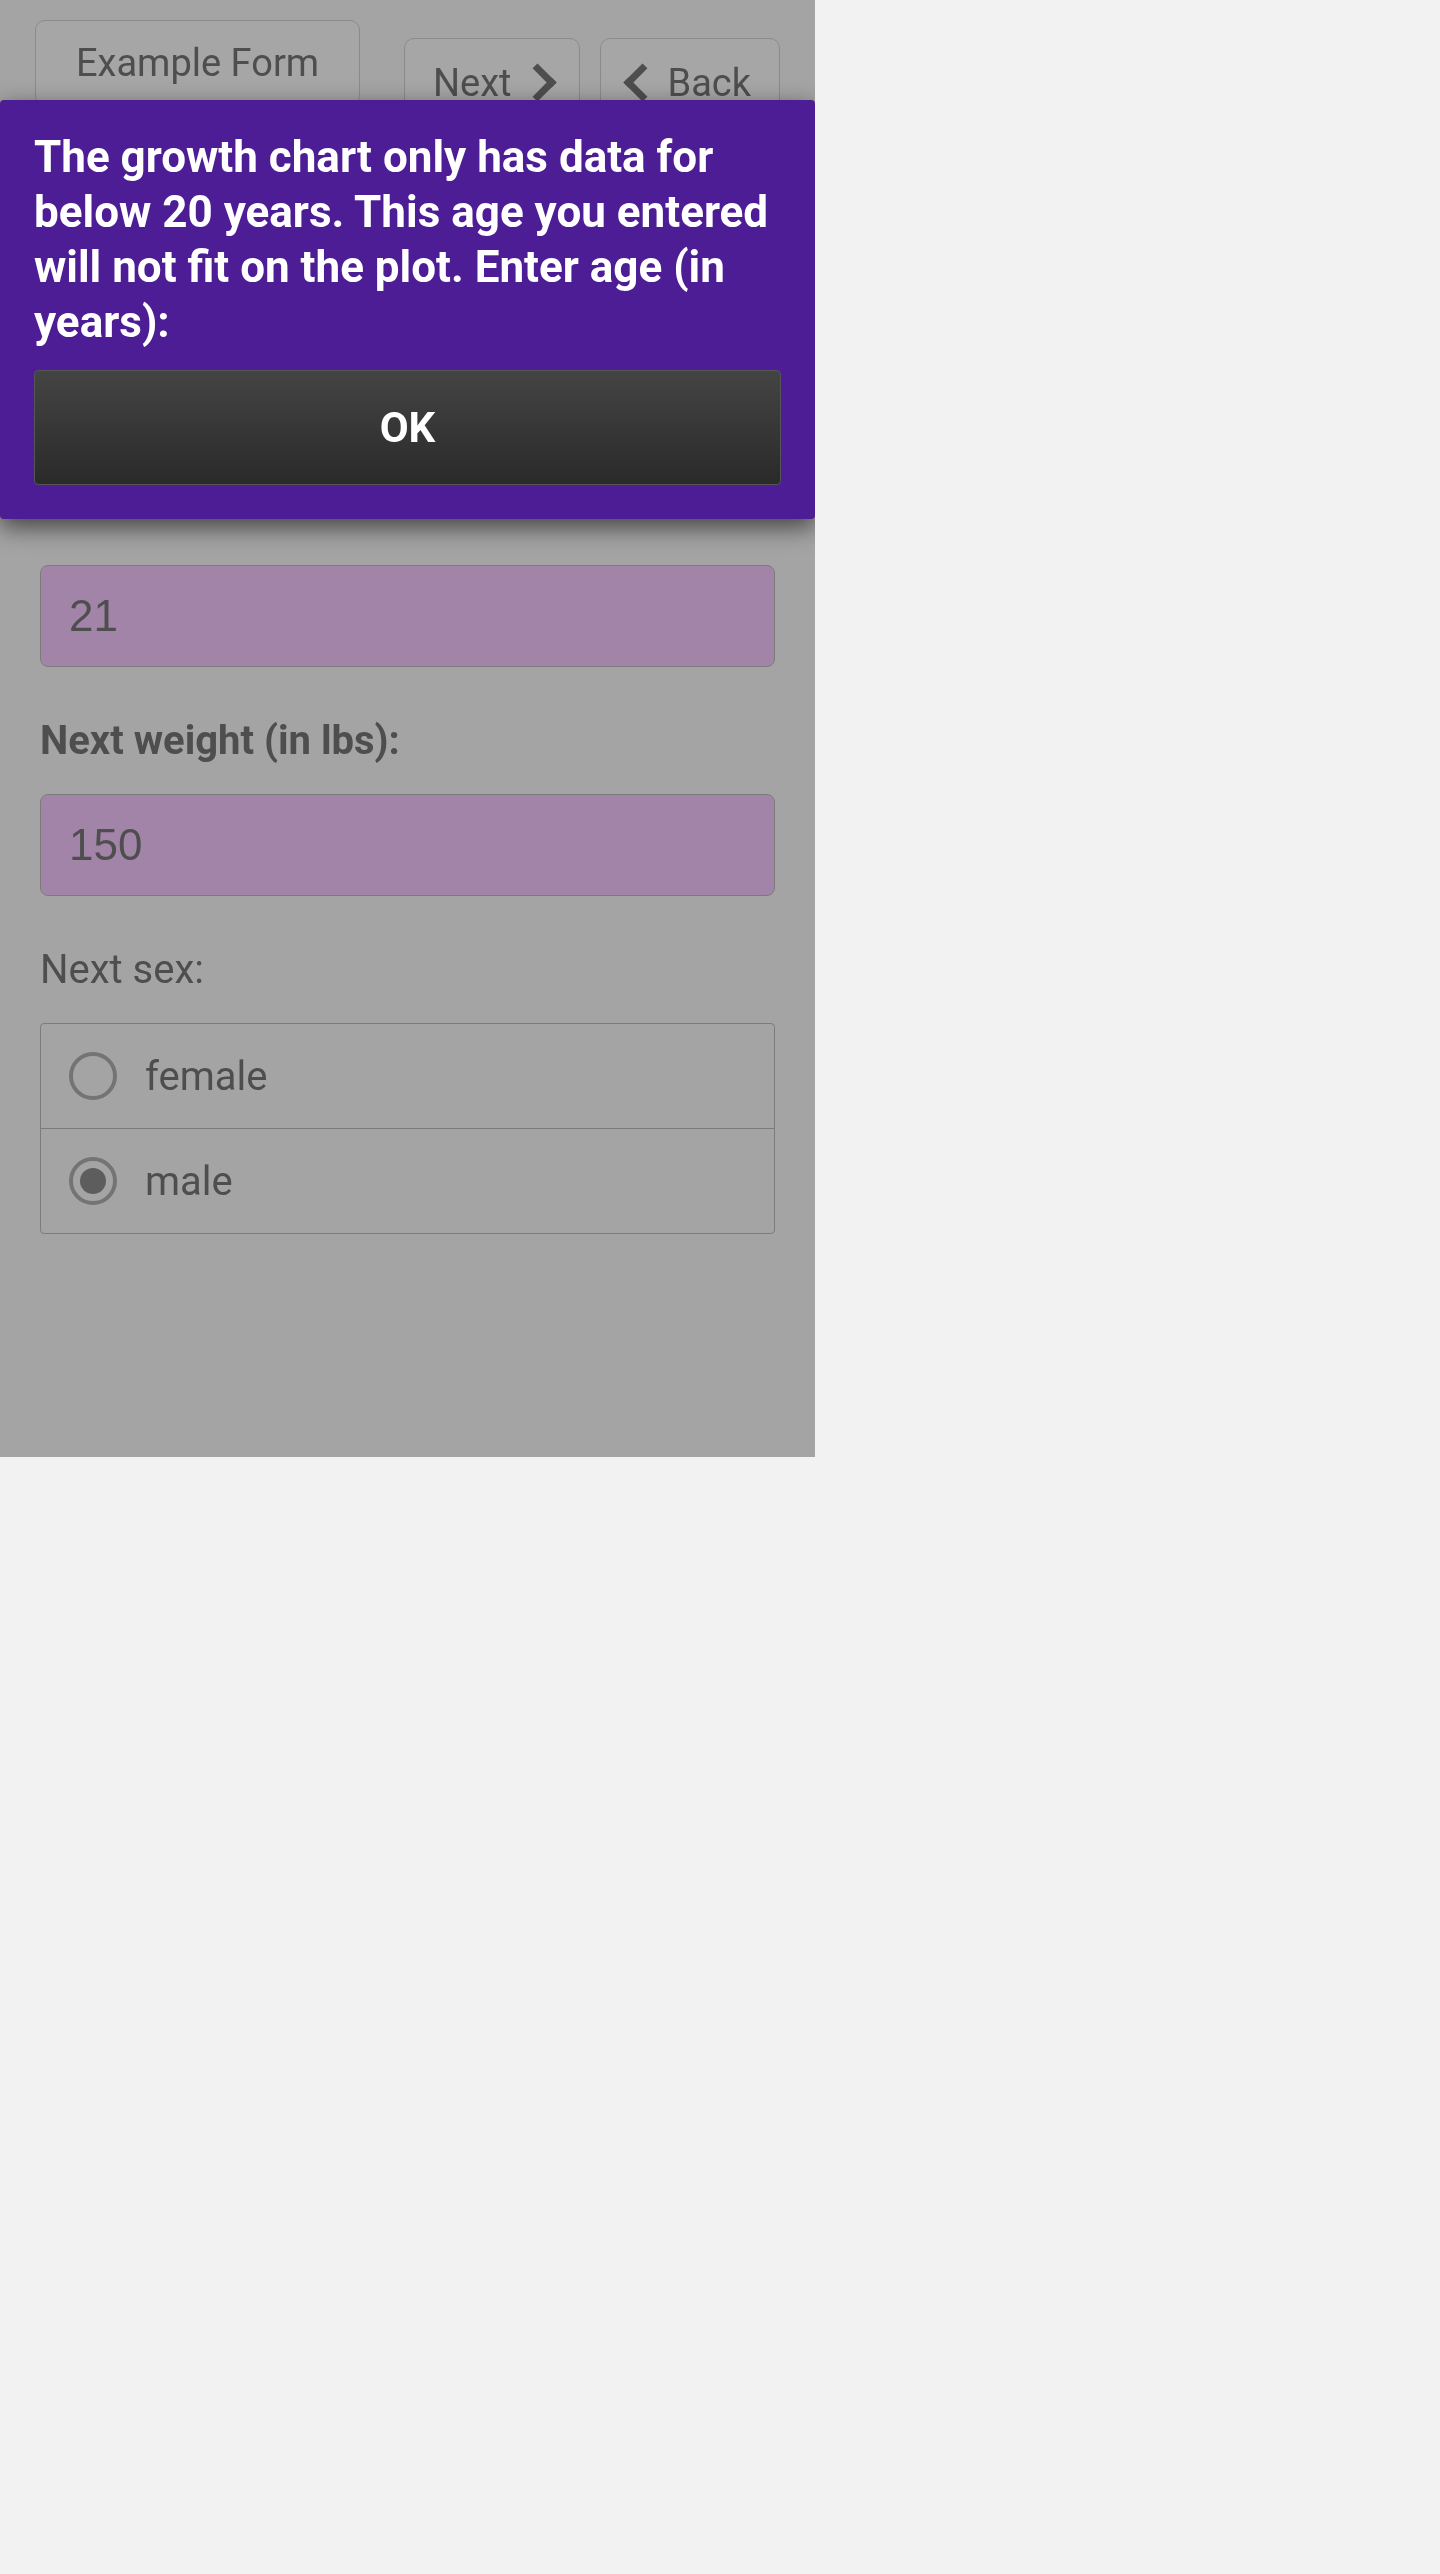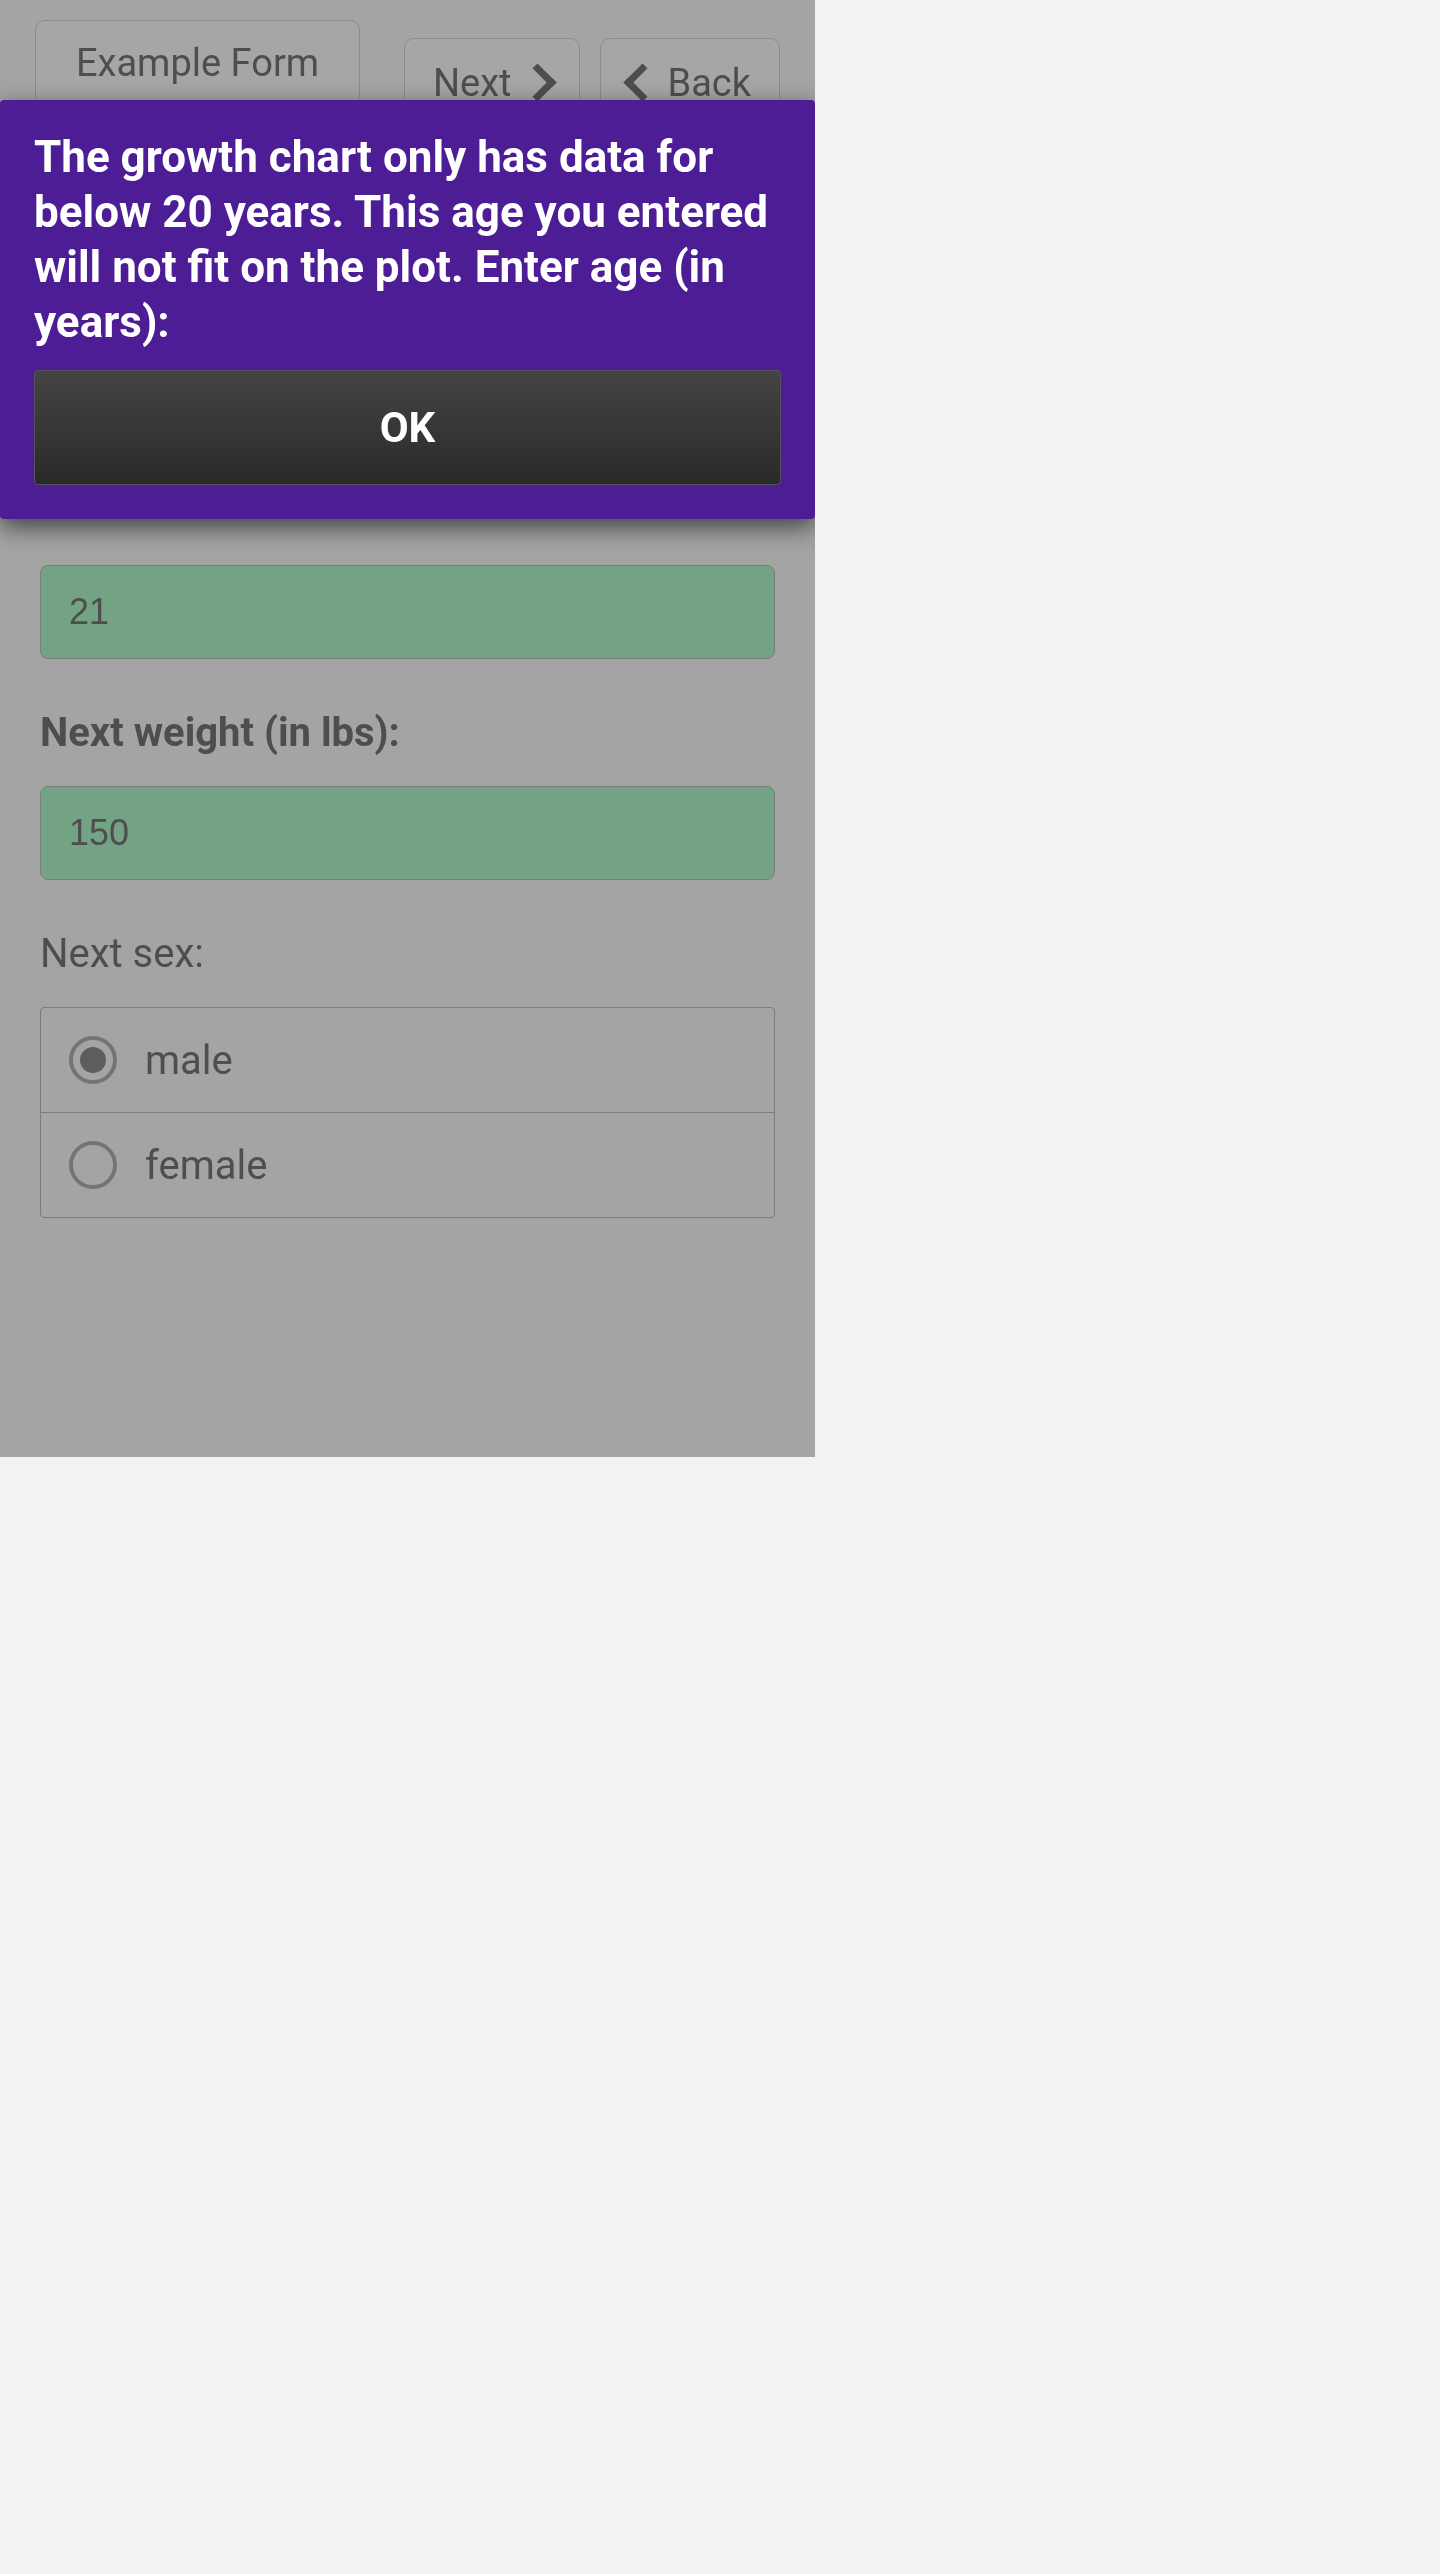--- a/index.html
+++ b/index.html
@@ -80,23 +80,23 @@
     margin-top: 50px;
   }
   .field-label.normal {
     font-weight: 400;
   }
   .text-input {
     width: 100%;
     border: 1px solid #999;
     border-radius: 8px;
     padding: 25px 28px;
-    font-size: 36px;
-    color: #333;
-    background: #86efac;
+    font-size: 44px;
+    color: #333;
+    background: #f0abfc;
   }
   .radio-group {
     border: 1px solid #999;
     border-radius: 4px;
     overflow: hidden;
   }
   .radio-item {
     display: flex;
     align-items: center;
     padding: 28px 28px;
@@ -186,29 +186,29 @@
   <div class="hidden-top"></div>
 
   <input class="text-input" type="text" value="21" style="">
 
   <div class="field-label">Next weight (in lbs):</div>
   <input class="text-input" type="text" value="150" style="">
 
   <div class="field-label normal">Next sex:</div>
   <div class="radio-group">
     <div class="radio-item">
+      <div class="radio-circle"></div>
+      <div class="radio-label">female</div>
+    </div>
+    <div class="radio-item">
       <div class="radio-circle">
         <div class="radio-dot"></div>
       </div>
       <div class="radio-label">male</div>
     </div>
-    <div class="radio-item">
-      <div class="radio-circle"></div>
-      <div class="radio-label">female</div>
-    </div>
   </div>
 </div>
 
 <div class="overlay">
   <div class="dialog">
     <div class="dialog-message">The growth chart only has data for below 20 years. This age you entered will not fit on the plot. Enter age (in years):</div>
     <div class="dialog-btn">OK</div>
   </div>
 </div>
 

